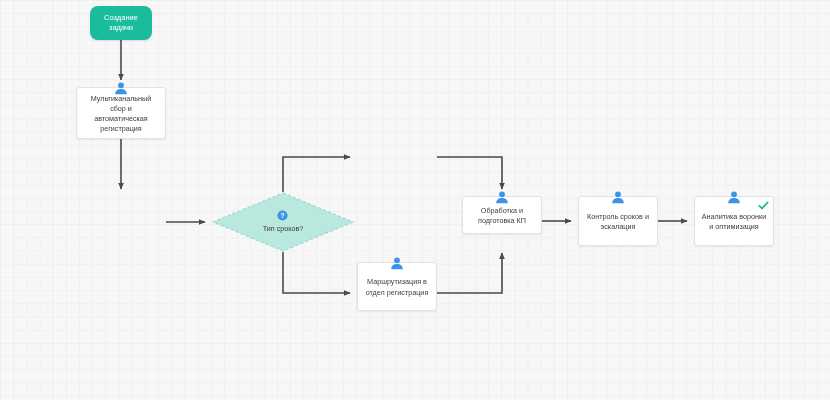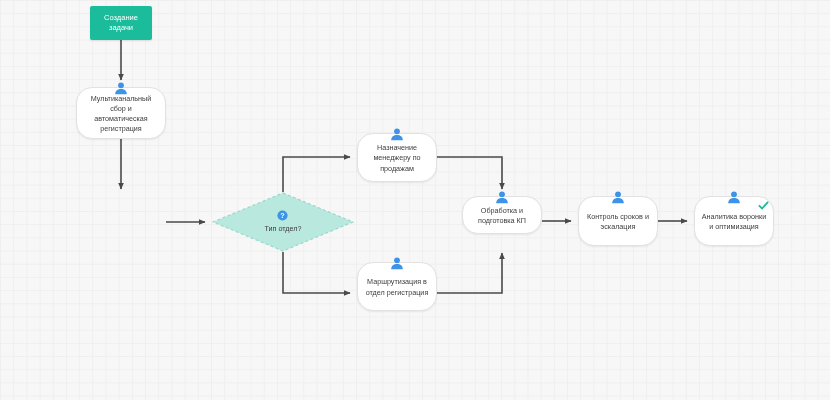--- a/index.html
+++ b/index.html
@@ -38,33 +38,33 @@
     box-sizing: border-box;
     display: flex;
     align-items: center;
     justify-content: center;
     text-align: center;
   }
 
   
   .node-start {
     background: #1abc9c;
-    border-radius: 2px;
+    border-radius: 8px;
     color: #ffffff;
     font-size: 7.5px;
     line-height: 1.35;
     padding: 0 4px;
     box-shadow: 0 1px 2px rgba(0,0,0,0.10);
   }
 
   
   .node-process {
     background: #ffffff;
     border: 1px solid #e2e2e2;
-    border-radius: 16px;
+    border-radius: 3px;
     color: #3c3c3c;
     font-size: 7.2px;
     line-height: 1.4;
     padding: 6px 5px 4px 5px;
     box-shadow: 0 1px 2px rgba(0,0,0,0.07);
   }
 
   
   .node-decision {
     background: transparent;
@@ -176,35 +176,24 @@
     <svg class="diamond-shape" viewBox="0 0 142 60" preserveAspectRatio="none" xmlns="http://www.w3.org/2000/svg">
       <polygon points="71,1 141,30 71,59 1,30" fill="#b9e8de" stroke="#9bd8cb" stroke-width="1.2" stroke-dasharray="3,2.4"></polygon>
     </svg>
     <div class="decision-content">
       <span class="question-icon">
         <svg viewBox="0 0 16 16" xmlns="http://www.w3.org/2000/svg">
           <circle cx="8" cy="8" r="7.4" fill="#3d93e8"></circle>
           <text x="8" y="11.6" text-anchor="middle" font-family="Liberation Sans, sans-serif" font-size="10.5" font-weight="bold" fill="#ffffff">?</text>
         </svg>
       </span>
-      <span class="node-label">Тип отдел?</span>
+      <span class="node-label">Тип сроков?</span>
     </div>
   </div>
 
-  <div class="node node-process" style="left:357px; top:133px; width:80px; height:49px;">
-    <span class="avatar-icon">
-      <svg viewBox="0 0 16 16" xmlns="http://www.w3.org/2000/svg">
-        <circle cx="8" cy="4.6" r="3.1" fill="#3d93e8"></circle>
-        <path d="M1.8,14.2 C1.8,10.4 4.6,8.6 8,8.6 C11.4,8.6 14.2,10.4 14.2,14.2 Z" fill="#3d93e8"></path>
-      </svg>
-    </span>
-    <span class="node-label">Назначение
-менеджеру по
-продажам</span>
-  </div>
 
   <div class="node node-process" style="left:357px; top:262px; width:80px; height:49px;">
     <span class="avatar-icon">
       <svg viewBox="0 0 16 16" xmlns="http://www.w3.org/2000/svg">
         <circle cx="8" cy="4.6" r="3.1" fill="#3d93e8"></circle>
         <path d="M1.8,14.2 C1.8,10.4 4.6,8.6 8,8.6 C11.4,8.6 14.2,10.4 14.2,14.2 Z" fill="#3d93e8"></path>
       </svg>
     </span>
     <span class="node-label">Маршрутизация в
 отдел регистрация</span>

